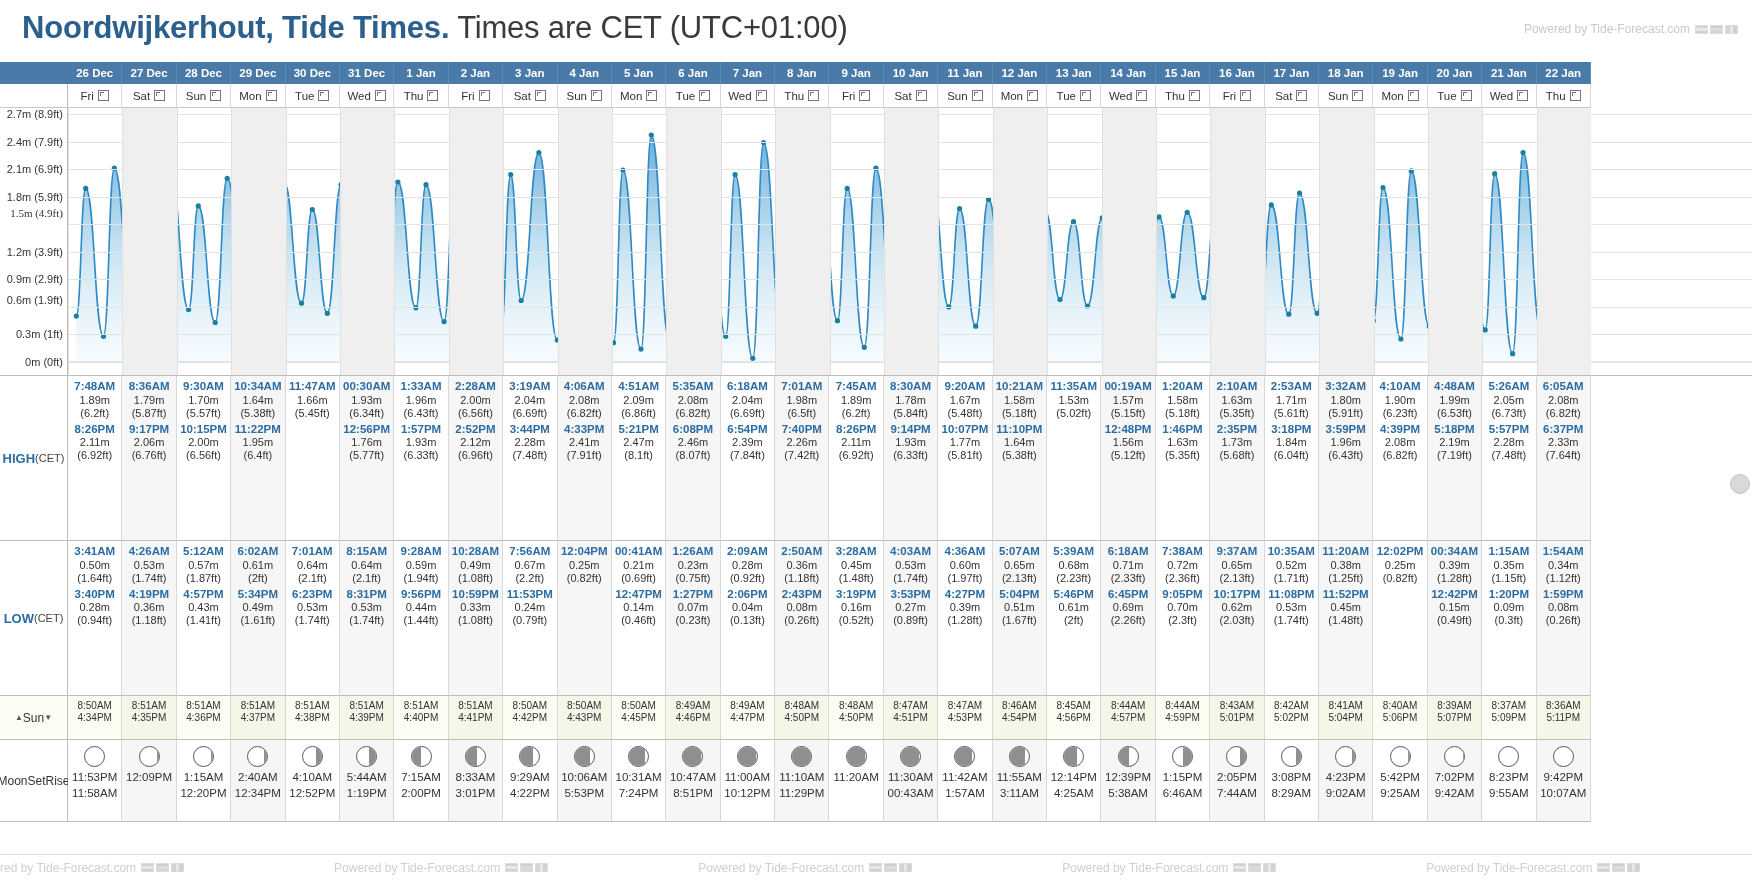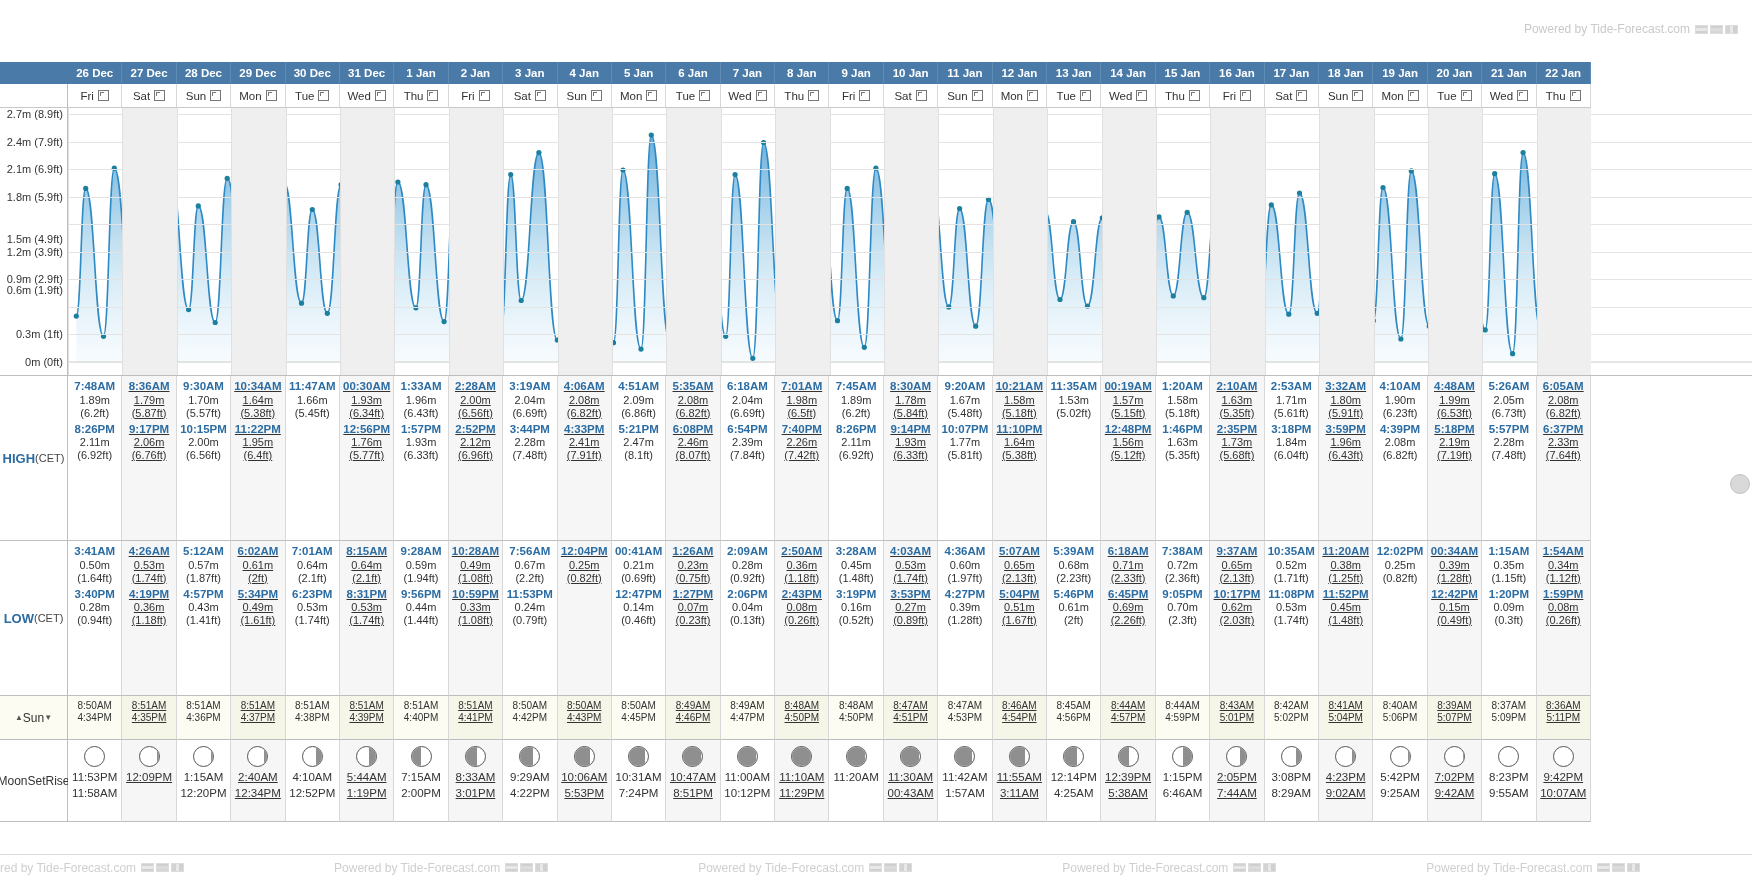--- a/index.html
+++ b/index.html
@@ -145,21 +145,21 @@
   .cell {
     border-right: 1px solid #d8d8d8;
     border-bottom: 1px solid #bdbdbd;
     text-align: center;
     font-size: 11px;
     line-height: 1.18;
     padding: 4px 1px;
     color: #333;
     overflow: hidden;
   }
-  .cell.alt { background: #f6f6f6; text-decoration: underline; }
+  .cell.alt { background: #f6f6f6; }
   .tide-time { color:#2b6ca3; font-weight: bold; font-size: 11.5px; }
   .tide-h { color:#333; }
   .tide-ft { color:#333; }
   .blk { margin-bottom: 3px; }
 
   .row-high .cell { height: 165px; }
   .row-low  .cell { height: 155px; }
   .row-high .rowlabel { height: 165px; }
   .row-low  .rowlabel { height: 155px; }
 
@@ -202,20 +202,24 @@
     width:20px; height:20px; border-radius:50%;
     background:#d9d9d9; border:1px solid #c2c2c2; z-index:20;
   }
 </style>
 </head>
 <body>
 
 <div id="app">
 
   <div class="title-bar">
+    <h1>
+      <span class="loc">Noordwijkerhout, Tide Times.</span>
+      <span class="tz">Times are CET (UTC+01:00)</span>
+    </h1>
     <div class="powered-top">
       <span>Powered by Tide-Forecast.com</span>
       <span class="flagbox">
         <i class="flag f-nl"></i>
           <i class="flag f-de"></i>
           <i class="flag f-fr"></i>
       </span>
     </div>
   </div>
 
@@ -369,24 +373,24 @@
               <span class="expand-ico"></span>
             </div>
           </div>
       </div>
     </div>
 
     <div class="chart-area" style="position:absolute;left:0;top:46px;width:1752px;">
       <div class="chart-left" id="yaxis">
           <div class="ytick" style="top: 254px;">0m (0ft)</div>
           <div class="ytick" style="top: 226.444px;">0.3m (1ft)</div>
-          <div class="ytick" style="top: 182px;">0.6m (1.9ft)</div>
+          <div class="ytick" style="top: 192px;">0.6m (1.9ft)</div>
           <div class="ytick" style="top: 171px; padding-left: 12px;">0.9m (2.9ft)</div>
           <div class="ytick" style="top: 143.778px;">1.2m (3.9ft)</div>
-          <div class="ytick" style="top: 131px;">1.5m (4.9ft)</div>
+          <div class="ytick" style="top: 105px; font-family: Liberation Serif, serif;">1.5m (4.9ft)</div>
           <div class="ytick" style="top: 88.6667px;">1.8m (5.9ft)</div>
           <div class="ytick" style="top: 61.1111px;">2.1m (6.9ft)</div>
           <div class="ytick" style="top: 33.5556px;">2.4m (7.9ft)</div>
           <div class="ytick" style="top: 6px;">2.7m (8.9ft)</div>
         </div>
       <div class="chart-scroll">
         <div class="chart-inner" id="chart-inner">
           <svg id="tidesvg" width="1740" height="268" style="position:absolute;left:0;top:0;">
               <defs>
                 <linearGradient id="g1" x1="0" y1="0" x2="0" y2="1">

